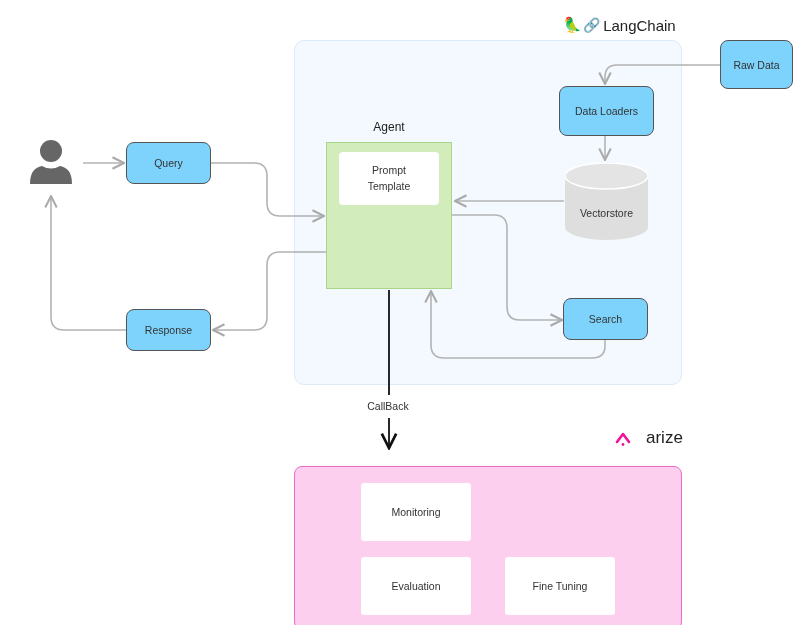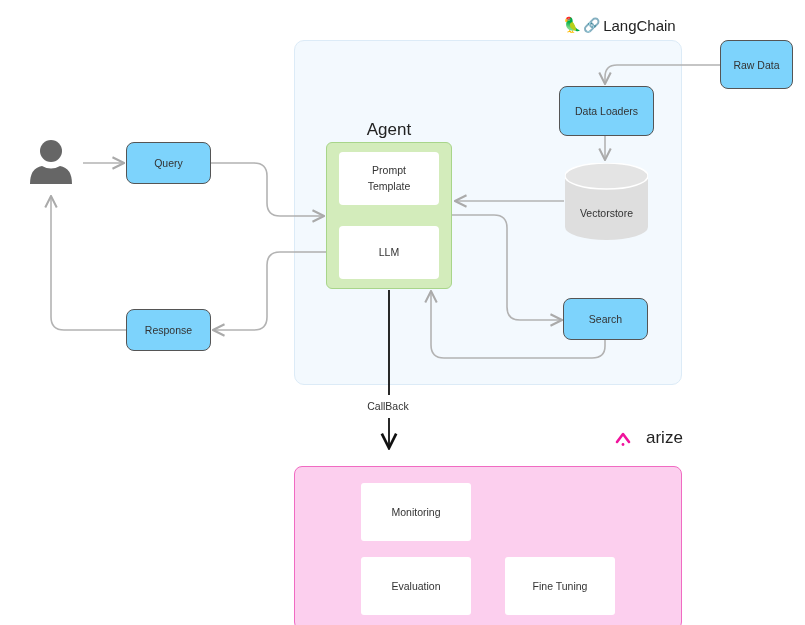--- a/index.html
+++ b/index.html
@@ -7,26 +7,26 @@
          font-family:"Liberation Sans", "DejaVu Sans", sans-serif; color:#333; }
   .abs { position:absolute; box-sizing:border-box; }
   .box { background:#7dd3fc; border:1.3px solid #555; border-radius:8px;
          display:flex; align-items:center; justify-content:center; text-align:center;
          font-size:10.5px; color:#333; }
   .lc-container { left:294px; top:40px; width:388px; height:345px;
          background:#f3f9fe; border:1px solid #dcebf7; border-radius:10px; }
   .arize-container { left:294px; top:466px; width:388px; height:164px;
          background:#fccfee; border:1.3px solid #f06bc2; border-radius:8px; }
   .agent-box { left:326px; top:142px; width:126px; height:147px;
-         background:#d3ecbb; border:1.3px solid #a8d58a; border-radius:6px; }
+         background:#d3ecbb; border:1.3px solid #a8d58a; border-radius:0; }
   .inner { background:#fff; border-radius:4px; display:flex; align-items:center;
          justify-content:center; text-align:center; font-size:10.5px; color:#333; line-height:1.45; }
   .tile { background:#fff; border-radius:3px; display:flex; align-items:center;
          justify-content:center; font-size:10.5px; color:#333; }
-  .title-agent { left:326px; top:120px; width:126px; text-align:center; font-size:17px; color:#222; }
+  .title-agent { left:326px; top:120px; width:126px; text-align:center; font-size:12px; color:#222; }
   .brand-lc { left:563px; top:16px; font-size:15px; color:#222; display:flex; align-items:center; gap:2px; }
   .brand-arize { left:615px; top:428px; font-size:17px; color:#222; display:flex; align-items:center; gap:15px; }
   .callback { left:355px; top:400px; width:66px; text-align:center; font-size:10.5px; color:#333; background:#fff; }
   svg.lines { position:absolute; left:0; top:0; }
 </style>
 </head>
 <body>
 
 <svg class="lines" width="805" height="625">
   <defs>
@@ -116,21 +116,20 @@
 </div>
 
 <div class="abs box" style="left:563px;top:298px;width:85px;height:42px;">
   <span>Search</span>
 </div>
 
 <div class="abs title-agent">Agent</div>
 <div class="abs agent-box">
   <div class="abs inner" style="left:12px;top:9px;width:100px;height:53px;white-space:pre-line;">Prompt
 Template</div>
-  <div class="abs inner" style="left:12px;top:83px;width:100px;height:53px;">LLM</div>
 </div>
 
 <div class="abs callback">CallBack</div>
 
 <div class="abs brand-arize">
   <svg width="16" height="16" viewBox="0 0 16 16">
     <path d="M2 12 L8 4 L14 12" fill="none" stroke="#f0139c" stroke-width="2.6" stroke-linecap="round" stroke-linejoin="round"></path>
     <circle cx="8" cy="14.5" r="1.4" fill="#f0139c"></circle>
   </svg>
   <span>arize</span>

